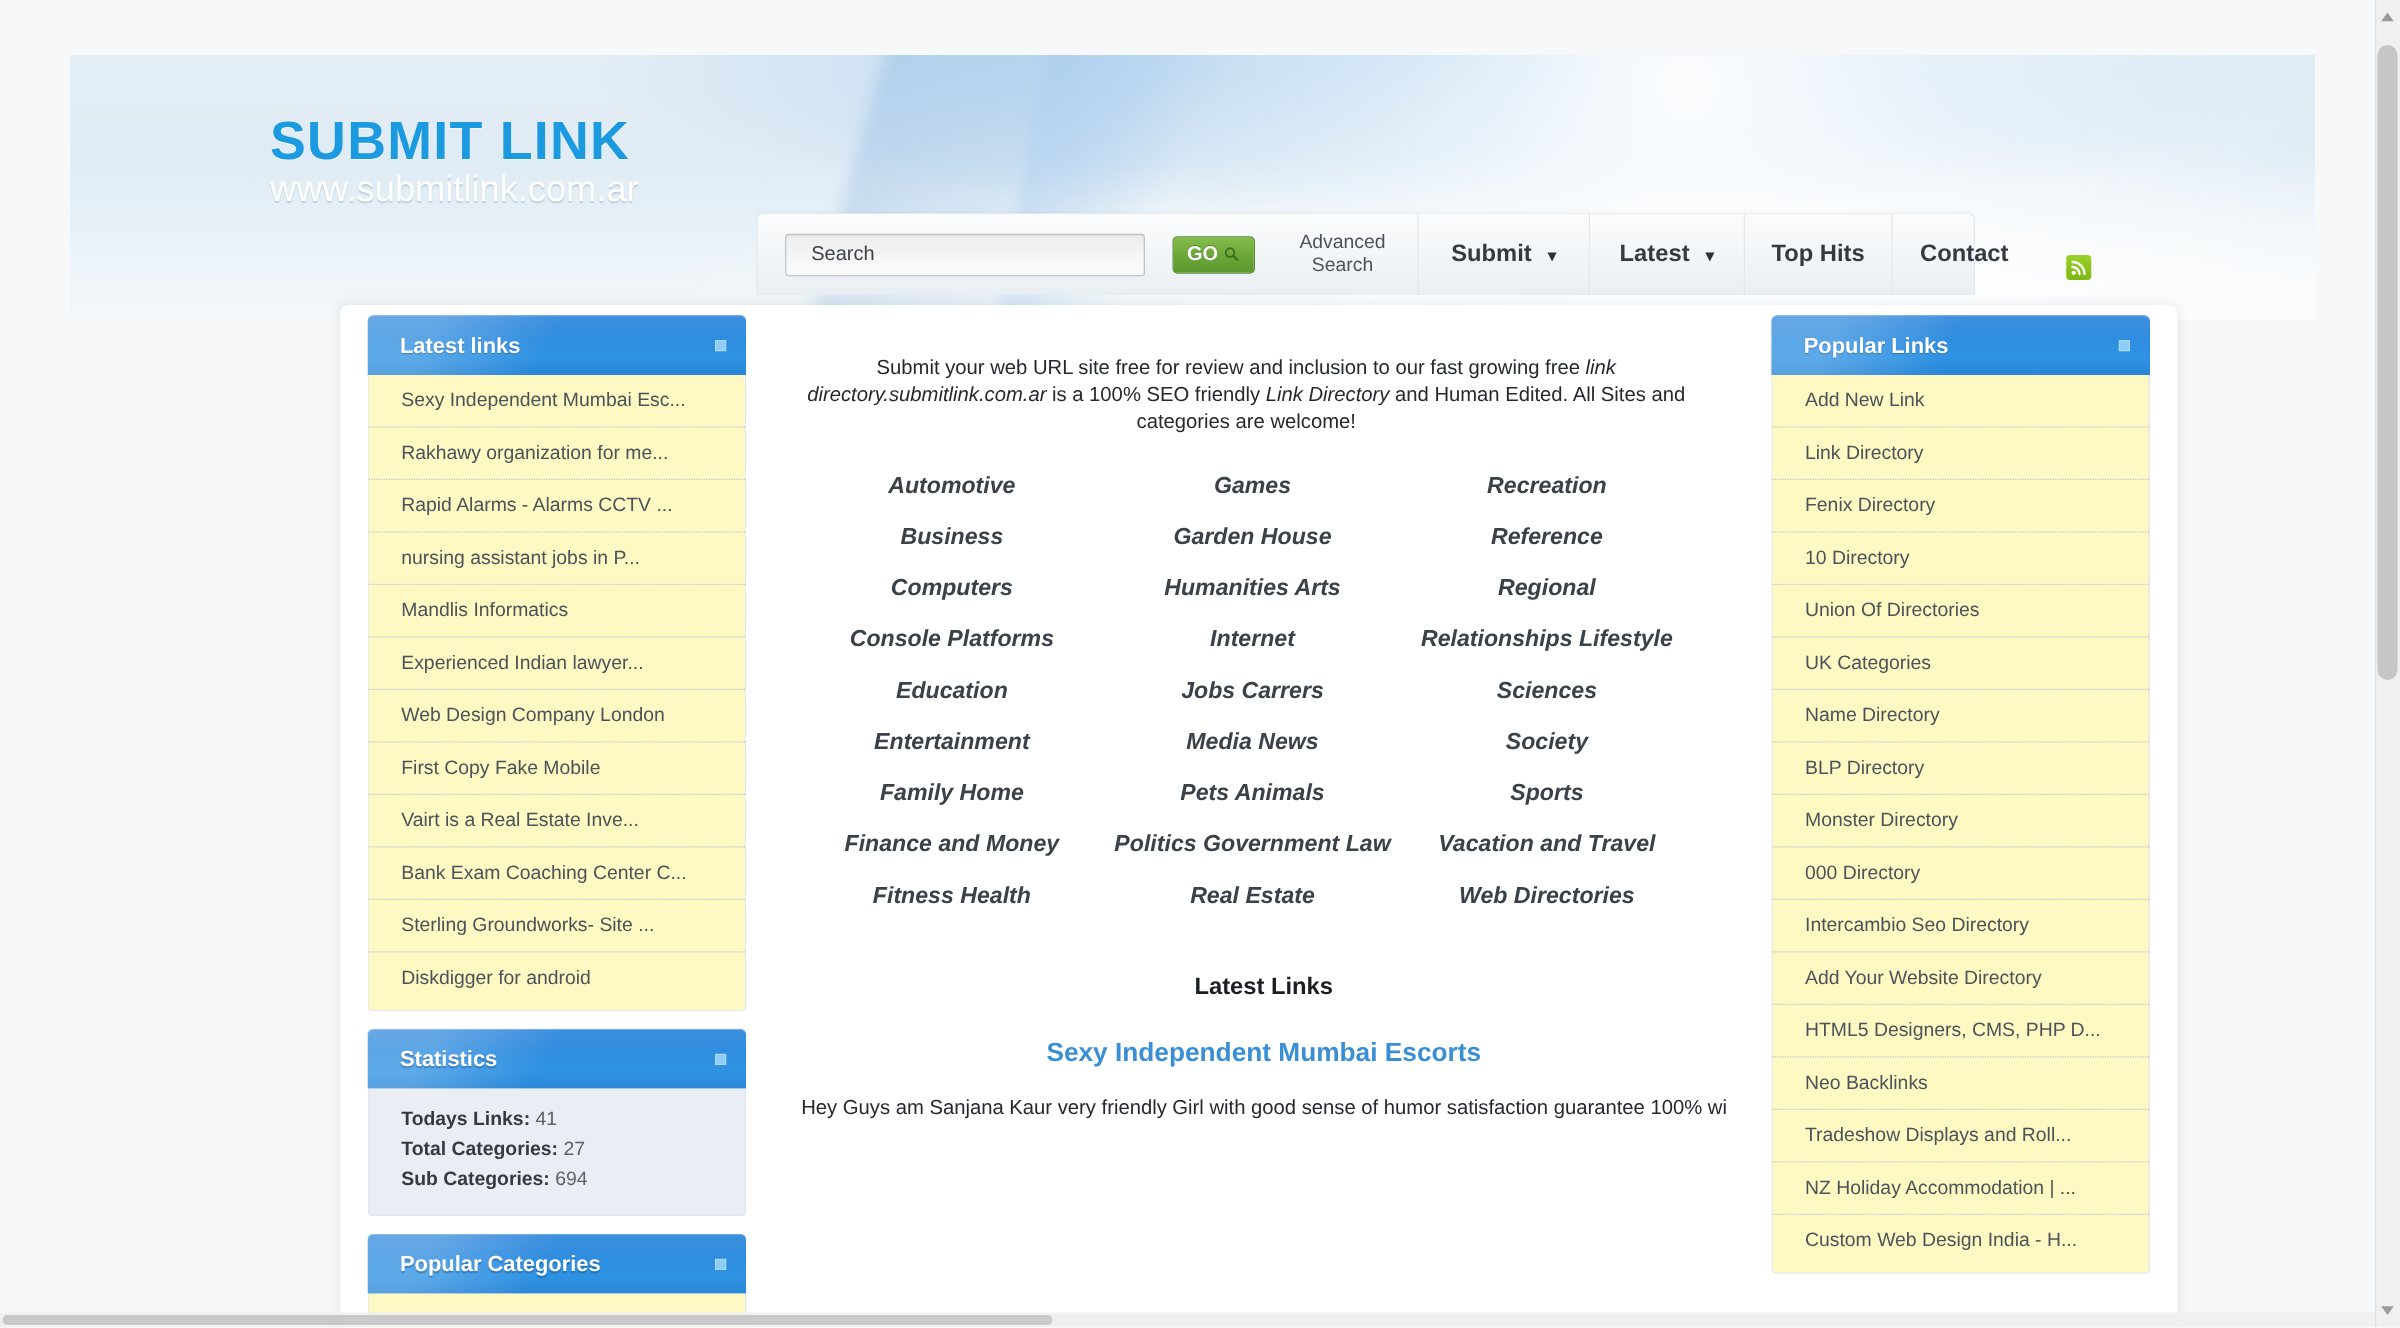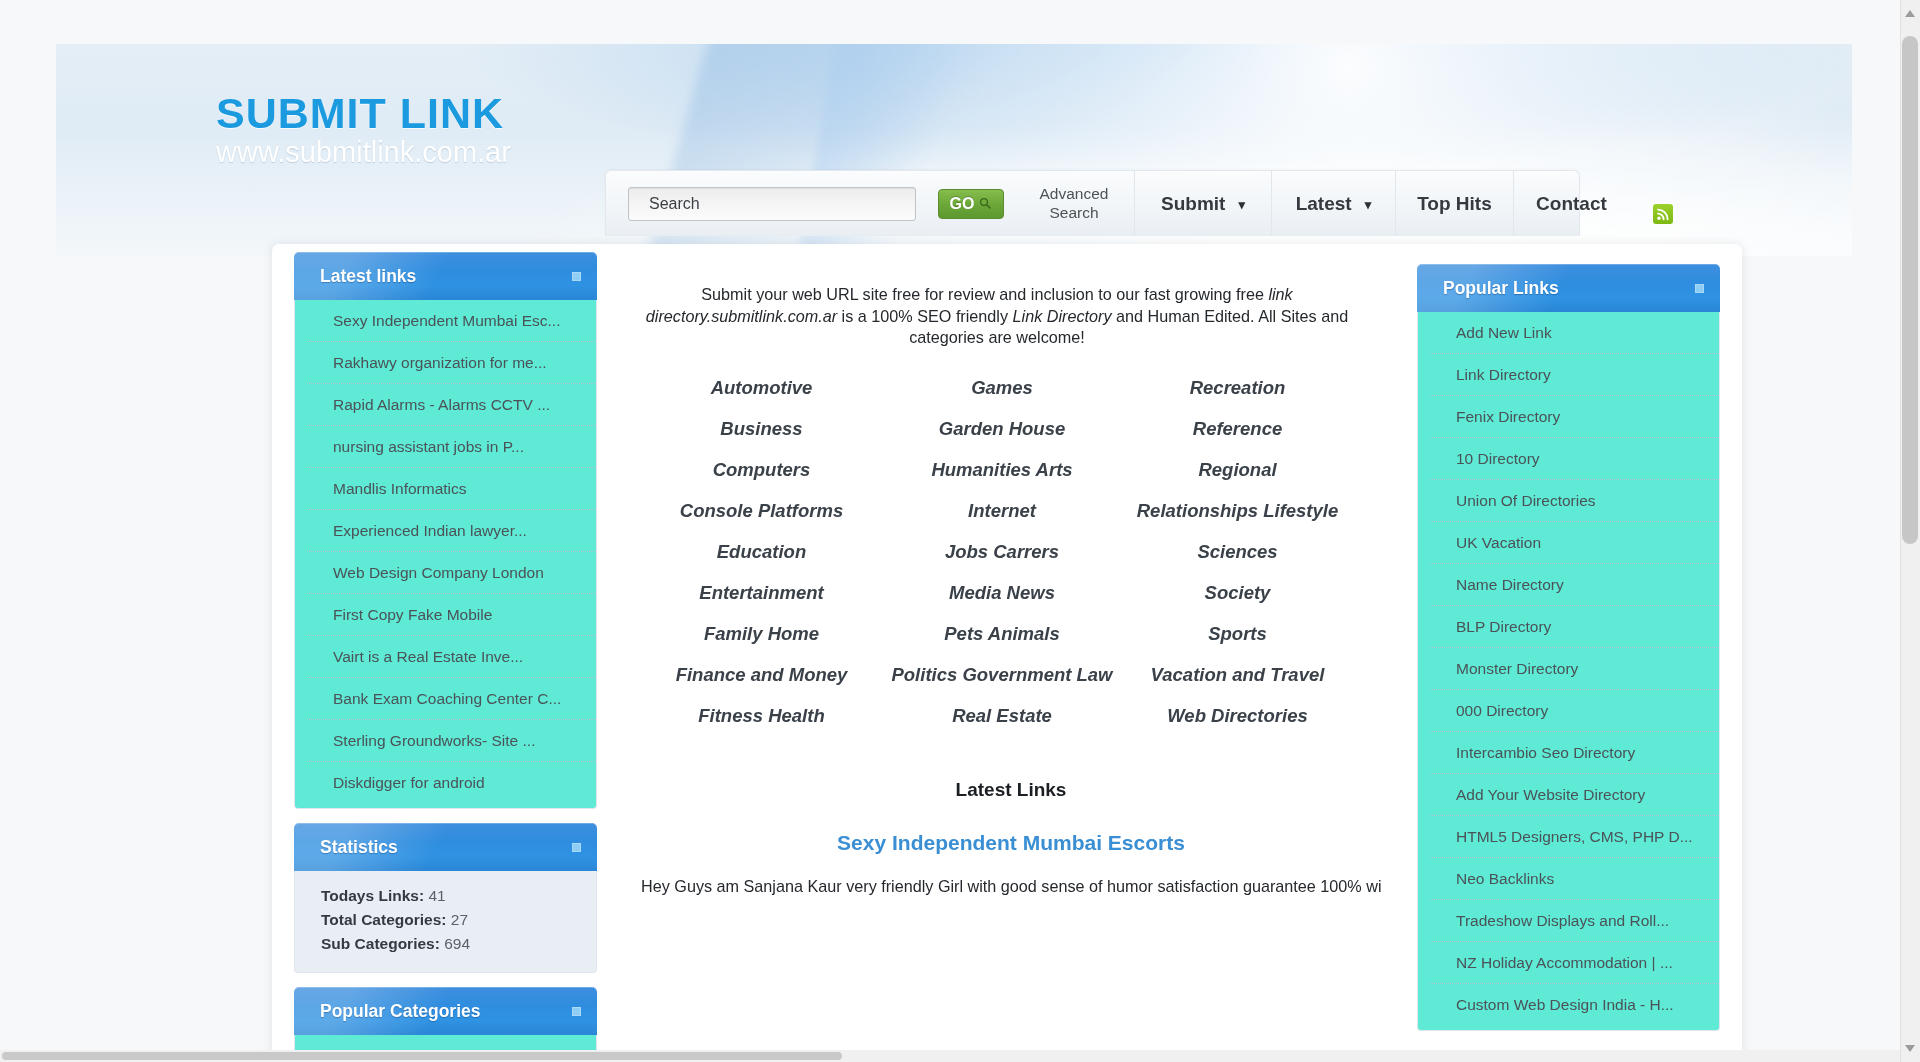--- a/index.html
+++ b/index.html
@@ -199,25 +199,25 @@
     color: #ffffff; font-size: 17.5px; font-weight: bold;
     text-shadow: 0 1px 1px rgba(0,50,100,.35);
   }
   .panel-head .panel-dot {
     width: 9px; height: 9px;
     background: #8ecdf5;
     border: 1px solid #ffffff3d;
     display: block;
   }
   .panel-body {
-    background: #5eead4;
+    background: #fef9c3;
     border: 1px solid #dfe6ef;
     border-top: none;
     border-radius: 0 0 4px 4px;
-    padding: 0 0 4px 12px;
+    padding: 0 0 4px 0;
   }
   .panel-body.stats {
     padding: 13px 0 16px 26px;
     background: #e9eef5;
   }
   .list-item {
     height: 42px;
     display: flex; align-items: center;
     padding-left: 26px;
     font-size: 15.5px;
@@ -233,21 +233,21 @@
 
   
   #left-col {
     position: absolute;
     left: 22px; top: 8px;
     width: 303px;
   }
   
   #right-col {
     position: absolute;
-    right: 22px; top: 20px;
+    right: 22px; top: 8px;
     width: 303px;
   }
 
   
   #main-col {
     position: absolute;
     left: 369px; top: 0px;
     width: 740px;
     padding-top: 24px;
     text-align: center;
@@ -493,21 +493,21 @@
           <div class="panel-head">
             <span class="panel-title">Popular Links</span>
             <span class="panel-dot"></span>
           </div>
           <div class="panel-body" id="popular-links-body">
               <div class="list-item">Add New Link</div>
               <div class="list-item">Link Directory</div>
               <div class="list-item">Fenix Directory</div>
               <div class="list-item">10 Directory</div>
               <div class="list-item">Union Of Directories</div>
-              <div class="list-item">UK Vacation</div>
+              <div class="list-item">UK Categories</div>
               <div class="list-item">Name Directory</div>
               <div class="list-item">BLP Directory</div>
               <div class="list-item">Monster Directory</div>
               <div class="list-item">000 Directory</div>
               <div class="list-item">Intercambio Seo Directory</div>
               <div class="list-item">Add Your Website Directory</div>
               <div class="list-item">HTML5 Designers, CMS, PHP D...</div>
               <div class="list-item">Neo Backlinks</div>
               <div class="list-item">Tradeshow Displays and Roll...</div>
               <div class="list-item">NZ Holiday Accommodation | ...</div>

